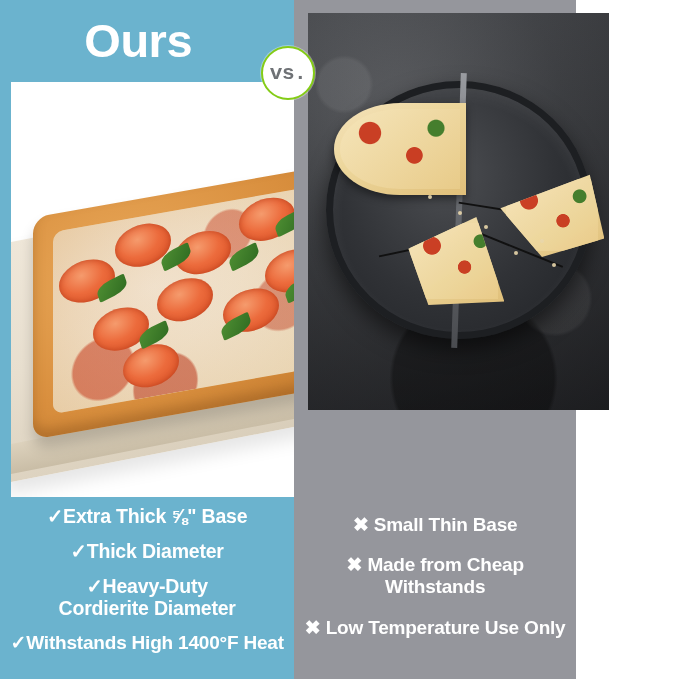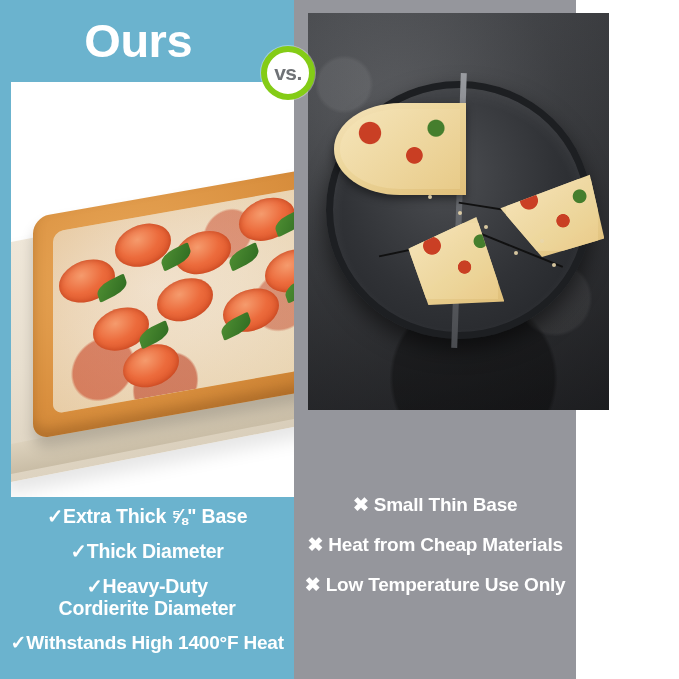--- a/index.html
+++ b/index.html
@@ -29,24 +29,25 @@
   .panel-right .heading { padding-left:16px; }
 
   
   .vs-badge {
     position:absolute;
     left:50%; top:46px;
     transform:translateX(-50%);
     width:54px; height:54px;
     border-radius:50%;
     background:#ffffff;
-    border:6px solid #84cc16;
+    border:2px solid #84cc16;
     display:flex; align-items:center; justify-content:center;
     z-index:30;
     box-shadow:0 0 0 1px rgba(255,255,255,0.35);
+    font-family:Liberation Mono, monospace;
   }
   .vs-badge span {
     font-size:21px; font-weight:bold; color:#6f7276;
     letter-spacing:-0.5px;
   }
 
   
   .photo-left {
     position:absolute;
     left:11px; top:82px;
@@ -189,21 +190,21 @@
   }
 
   
   .bullets {
     position:absolute;
     left:0; right:0; bottom:0;
     padding:0 6px 14px;
     color:#ffffff;
   }
   .panel-left .bullets  { top:505px; }
-  .panel-right .bullets { top:488px; }
+  .panel-right .bullets { top:508px; }
   .bullet {
     display:block;
     text-align:center;
     font-size:19.5px;
     font-weight:bold;
     letter-spacing:-0.2px;
     line-height:1.17;
     margin-bottom:12px;
     white-space:pre-line;
   }
@@ -279,21 +280,21 @@
       <div class="crumb" style="left:150px;top:198px;"></div>
       <div class="crumb" style="left:176px;top:212px;"></div>
       <div class="crumb" style="left:206px;top:238px;"></div>
       <div class="crumb" style="left:232px;top:226px;"></div>
       <div class="crumb" style="left:120px;top:182px;"></div>
       <div class="crumb" style="left:244px;top:250px;"></div>
     </div>
 
     <div class="bullets">
       <div class="bullet"><span>✖</span>&nbsp;<span>Small Thin Base</span></div>
-      <div class="bullet"><span>✖</span>&nbsp;<span>Heat from Cheap Materials</span></div>
+      <div class="bullet"><span>✖</span>&nbsp;<span>Made from Cheap Withstands</span></div>
       <div class="bullet"><span>✖</span>&nbsp;<span>Low Temperature Use Only</span></div>
     </div>
   </div>
 
   <div class="vs-badge">
     <span>vs.</span>
   </div>
 
 </div>
 

